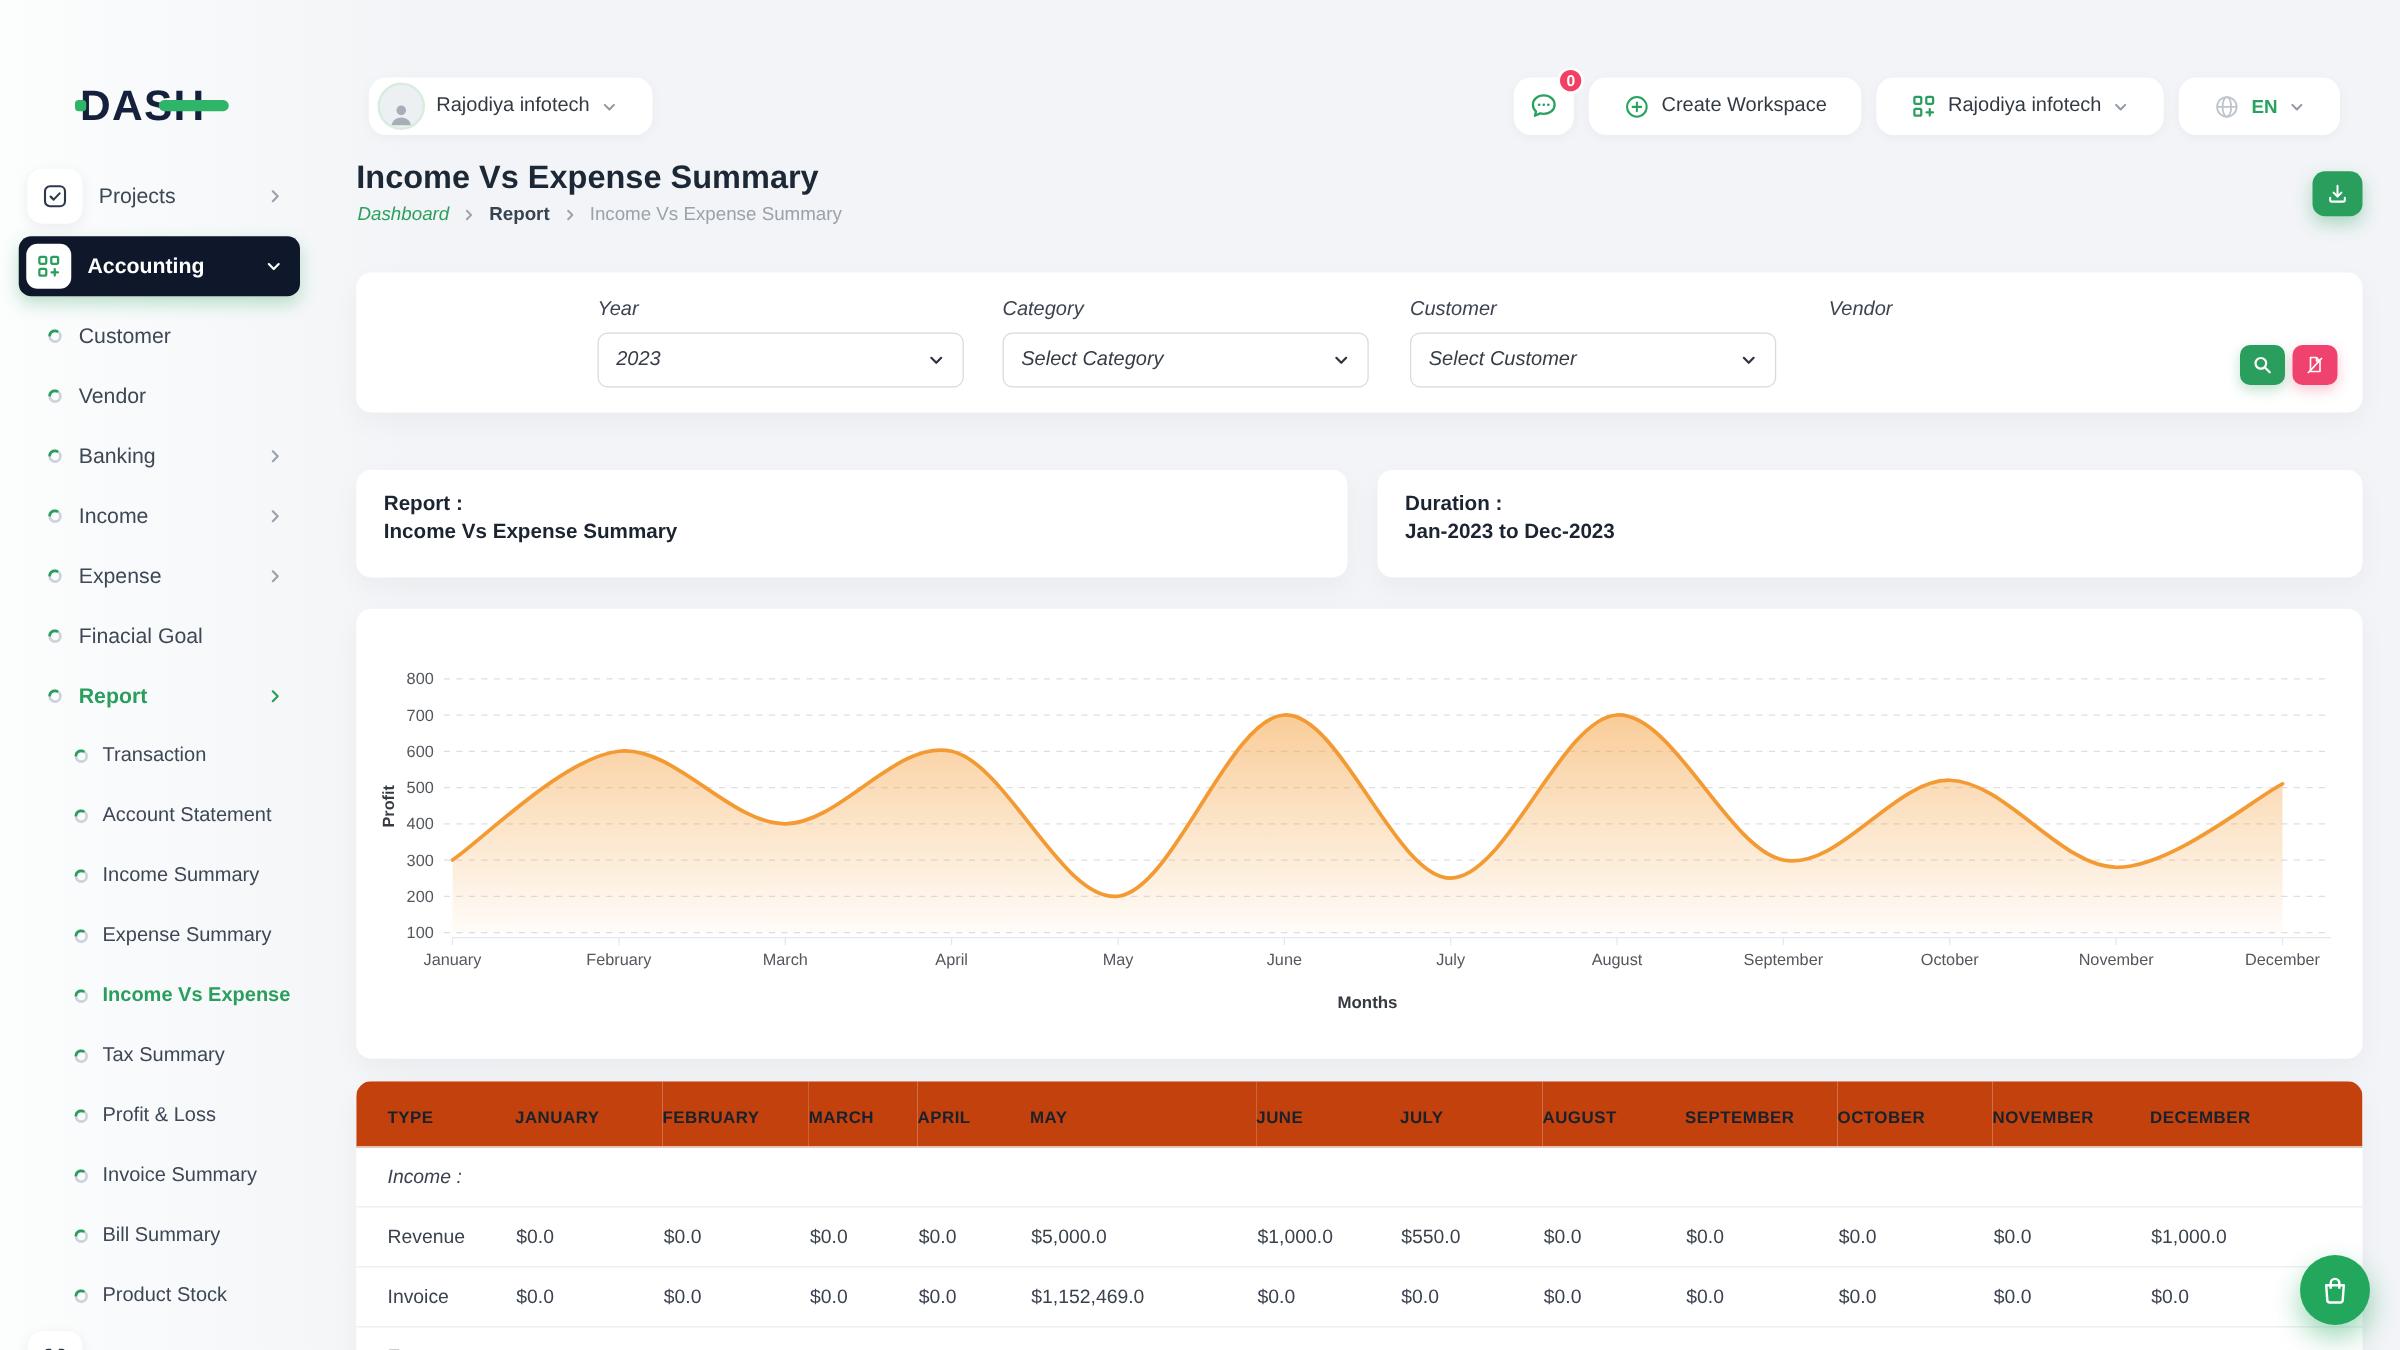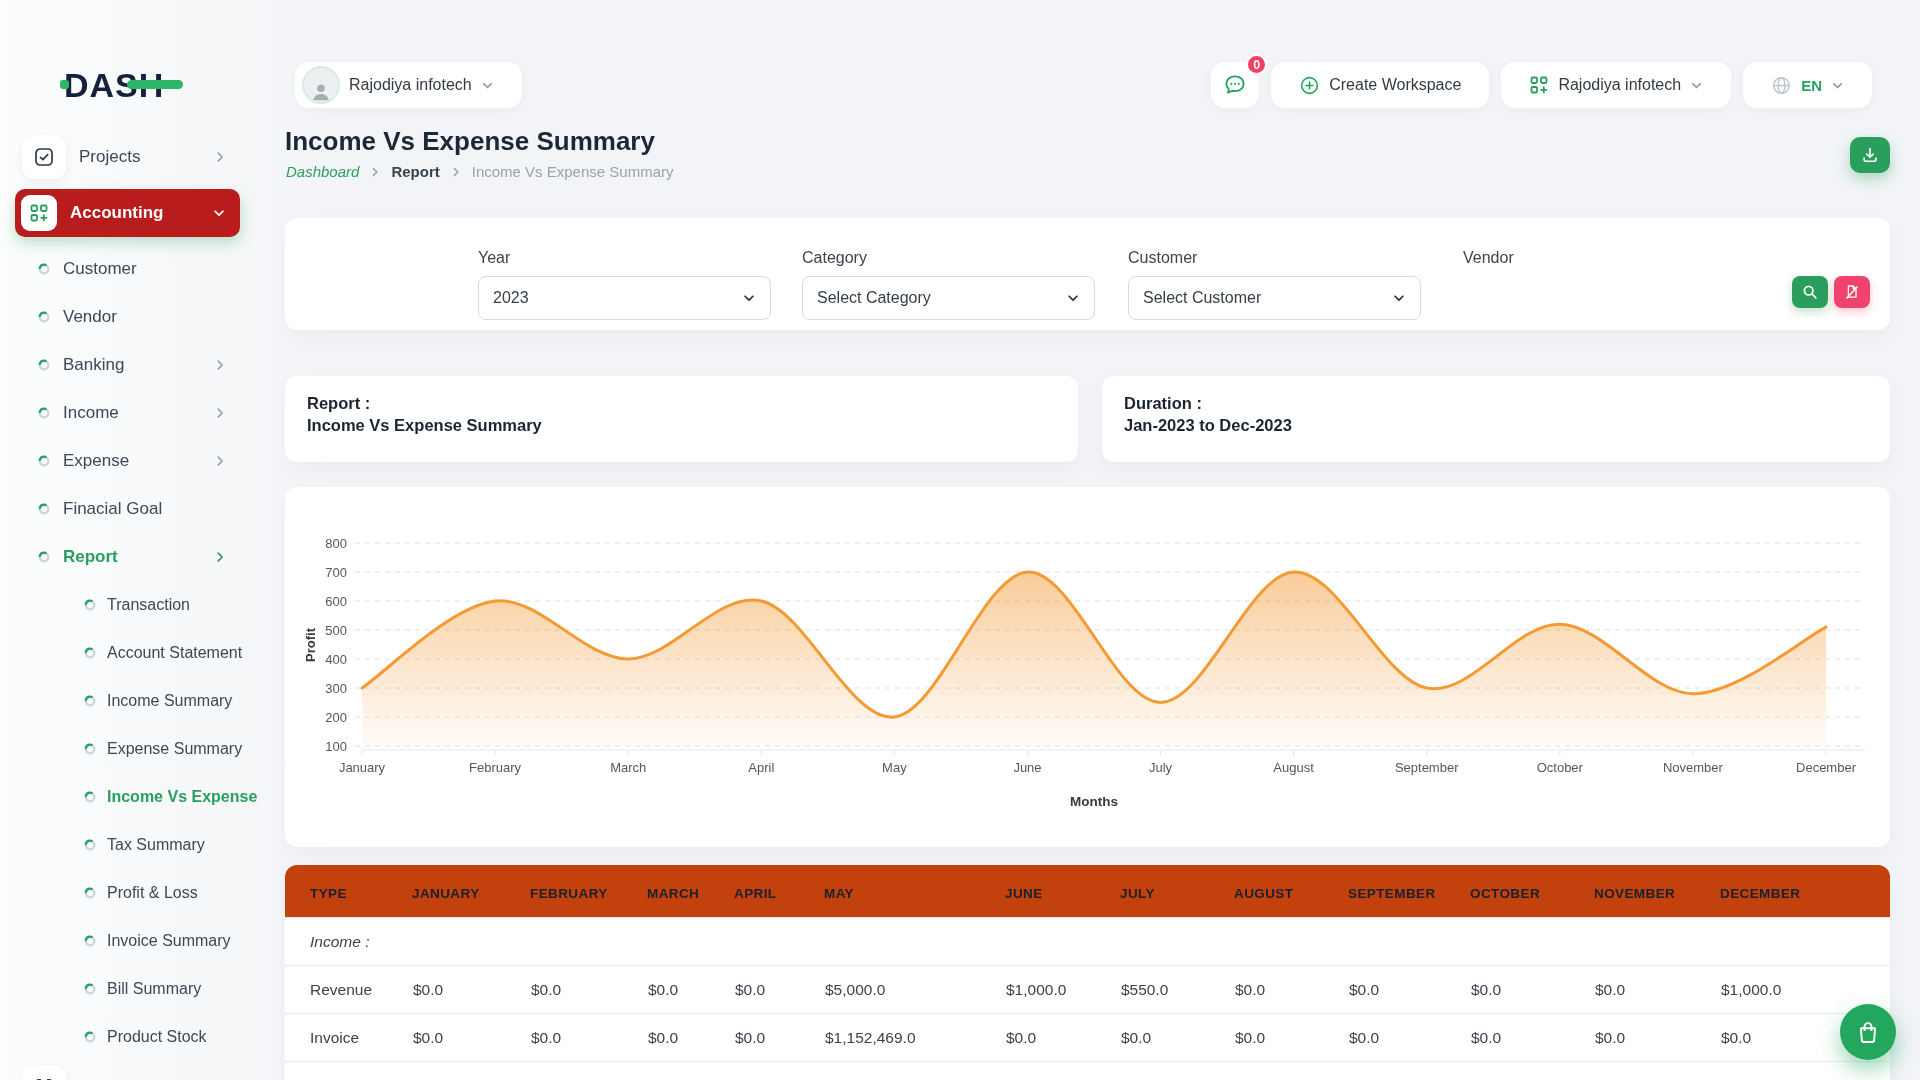--- a/index.html
+++ b/index.html
@@ -14,28 +14,28 @@
     font-size:34px;font-weight:800;letter-spacing:1px;color:#15213c;}
   .logo .bar{position:absolute;left:63px;top:14px;width:56px;height:9px;border-radius:5px;background:#2EB567;}
   .logo .dot{position:absolute;left:-4px;top:14px;width:9px;height:9px;border-radius:3px;background:#2EB567;}
 
   .s-item{display:flex;align-items:center;height:48px;padding:0 28px 0 22px;
     font-size:17px;font-weight:400;color:#3e4755;cursor:pointer;}
   .s-item .lbl{margin-left:13px;white-space:nowrap;}
   .s-item .chev{margin-left:auto;display:flex;color:#9aa3ad;}
   .s-item.lvl0{height:52px;}
   .s-item.lvl1{padding-left:38px;}
-  .s-item.lvl2{padding-left:84px;}
+  .s-item.lvl2{padding-left:59px;}
   .s-item.lvl2 .lbl{font-size:16px;margin-left:11px;}
   .s-item.green{color:#2A9E5C;font-weight:700;}
   .s-item.green .chev{color:#2A9E5C;}
   .bullet{display:flex;}
   .iconbox{width:44px;height:44px;border-radius:12px;background:#fff;flex:0 0 auto;
     box-shadow:0 3px 10px rgba(25,33,50,.07);display:flex;align-items:center;justify-content:center;}
-  .s-item.pill{margin:6px 15px 8px;height:48px;padding:0 14px 0 6px;background:#b91c1c;
+  .s-item.pill{margin:6px 15px 8px;height:48px;padding:0 14px 0 6px;background:#0f172a;
     border-radius:10px;color:#fff;font-weight:700;box-shadow:0 6px 14px rgba(42,158,92,.3);}
   .s-item.pill .iconbox{width:36px;height:36px;border-radius:9px;box-shadow:none;}
   .s-item.pill .chev{color:#fff;}
 
   
   .main{position:absolute;left:285px;top:0;width:1605px;height:1080px;}
   .tb-btn{height:46px;background:#fff;border-radius:14px;display:flex;align-items:center;gap:9px;
     padding:0 28px;font-size:16px;font-weight:500;color:#333a43;cursor:pointer;
     box-shadow:0 2px 10px rgba(23,31,48,.04);}
   .workspace-pill{position:absolute;left:10px;top:62px;padding-left:7px;}
@@ -52,21 +52,21 @@
   .breadcrumb{position:absolute;left:1px;top:163px;display:flex;align-items:center;gap:10px;font-size:15px;}
   .bc-link{color:#2BA05D;cursor:pointer;font-style:italic;}
   .bc-mid{color:#39434f;font-weight:600;cursor:pointer;}
   .bc-cur{color:#9aa2ab;}
   .bc-sep{display:flex;color:#9aa2ab;}
   .dl-btn{position:absolute;top:137px;right:0;width:40px;height:36px;border-radius:10px;background:#2A9E5C;
     display:flex;align-items:center;justify-content:center;cursor:pointer;box-shadow:0 6px 14px rgba(42,158,92,.35);}
 
   .card{position:absolute;background:#fff;border-radius:12px;box-shadow:0 8px 22px rgba(20,25,38,.04);}
   .filter-card{left:0;top:218px;width:1605px;height:112px;}
-  .f-field{position:absolute;top:31px;width:293px;}
+  .f-field{position:absolute;top:21px;width:293px;font-style:italic;}
   .f1{left:193px}.f2{left:517px}.f3{left:843px}.f4{left:1178px}
   .f-label{font-size:16px;color:#3c4450;margin-bottom:9px;}
   .f-select{height:42px;border:1px solid #d6dbe1;border-radius:8px;background:#fff;display:flex;
     align-items:center;justify-content:space-between;padding:0 14px;font-size:16px;color:#363d46;cursor:pointer;}
   .f-select .chev{color:#2c333c;display:flex;}
   .mini-btn{position:absolute;top:58px;width:36px;height:32px;border-radius:8px;display:flex;
     align-items:center;justify-content:center;cursor:pointer;}
   .btn-search{left:1507px;background:#2A9E5C;box-shadow:0 4px 10px rgba(42,158,92,.3);}
   .btn-reset{left:1549px;background:#F0426E;box-shadow:0 4px 10px rgba(240,66,110,.3);}
 

